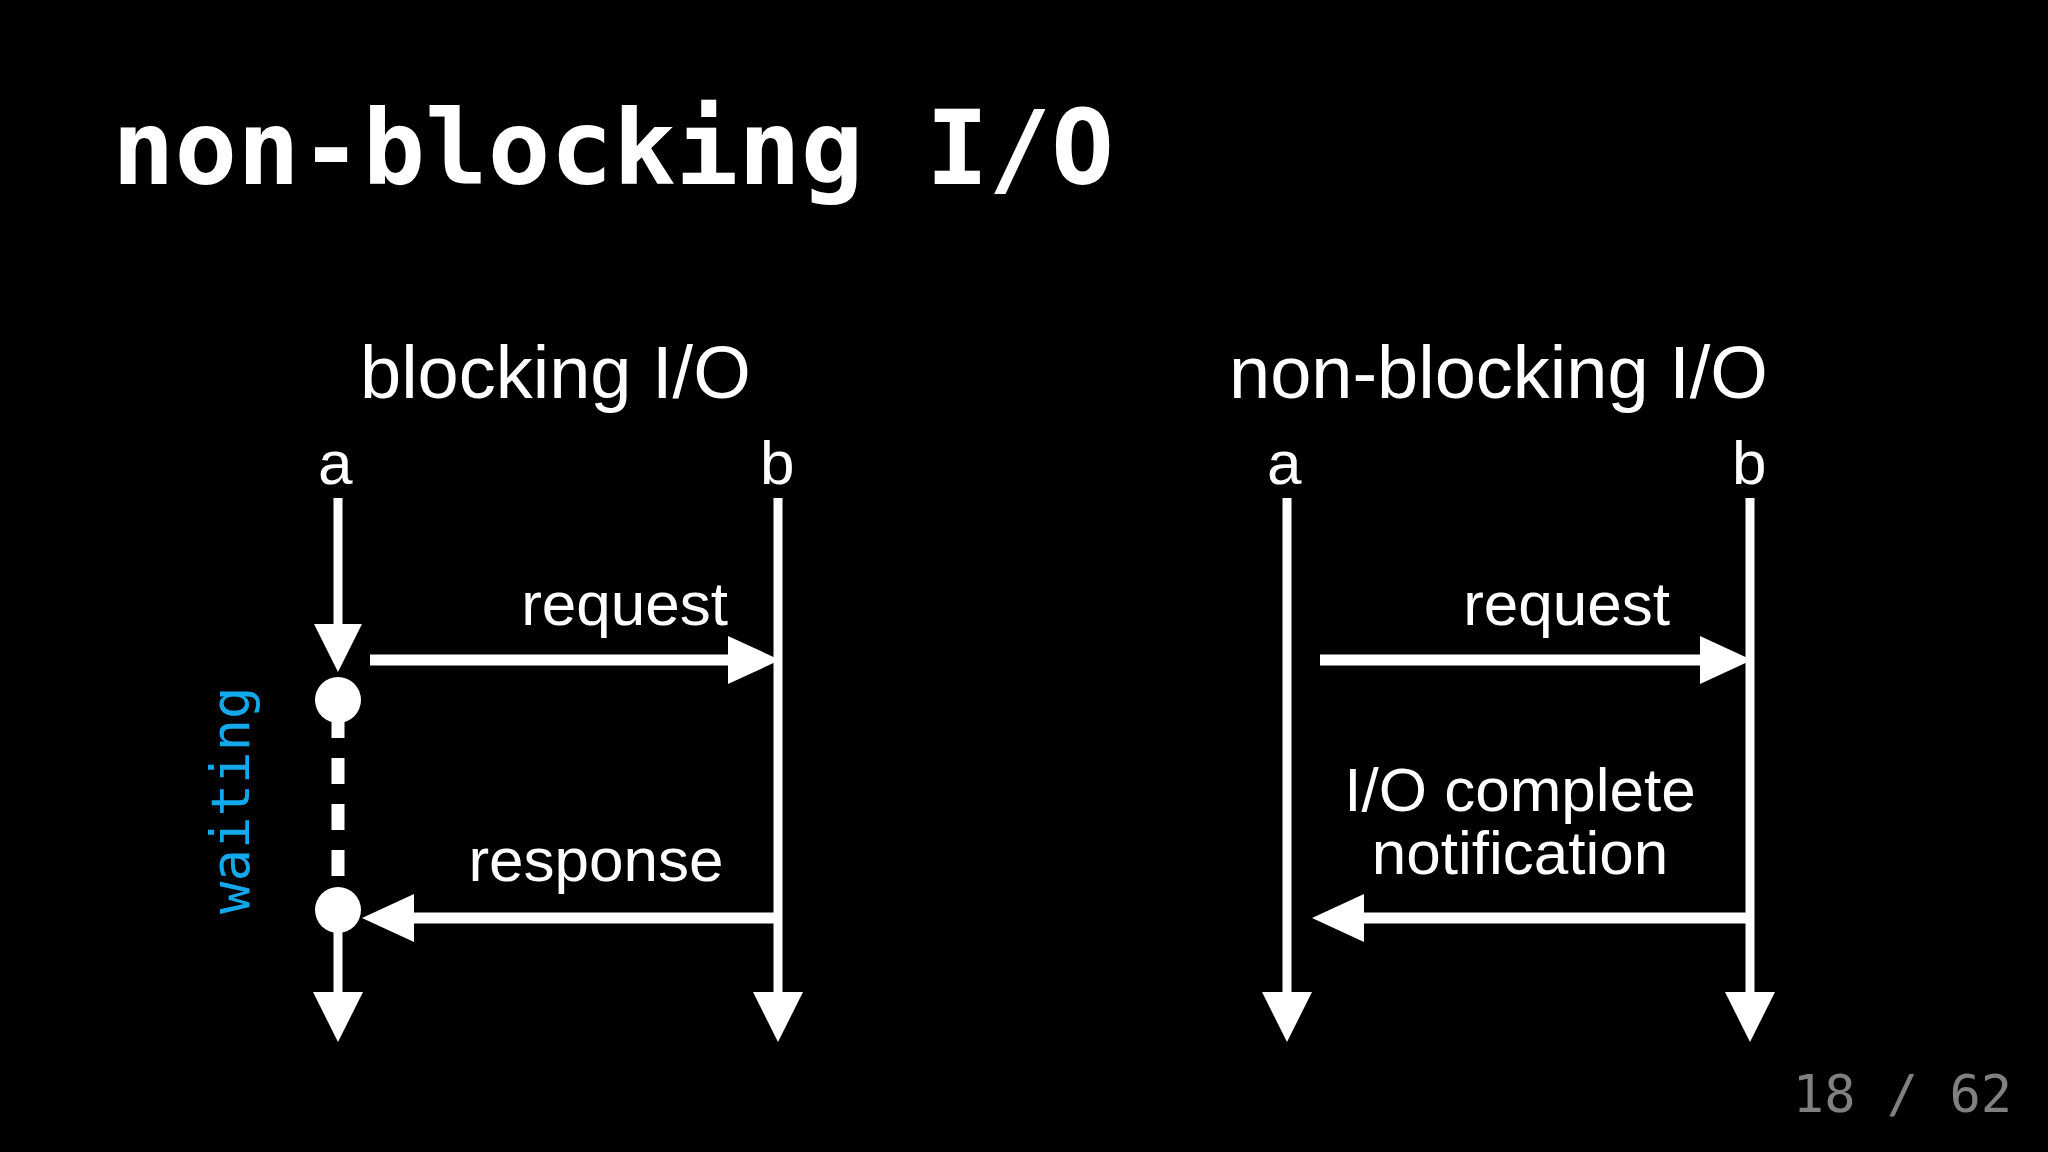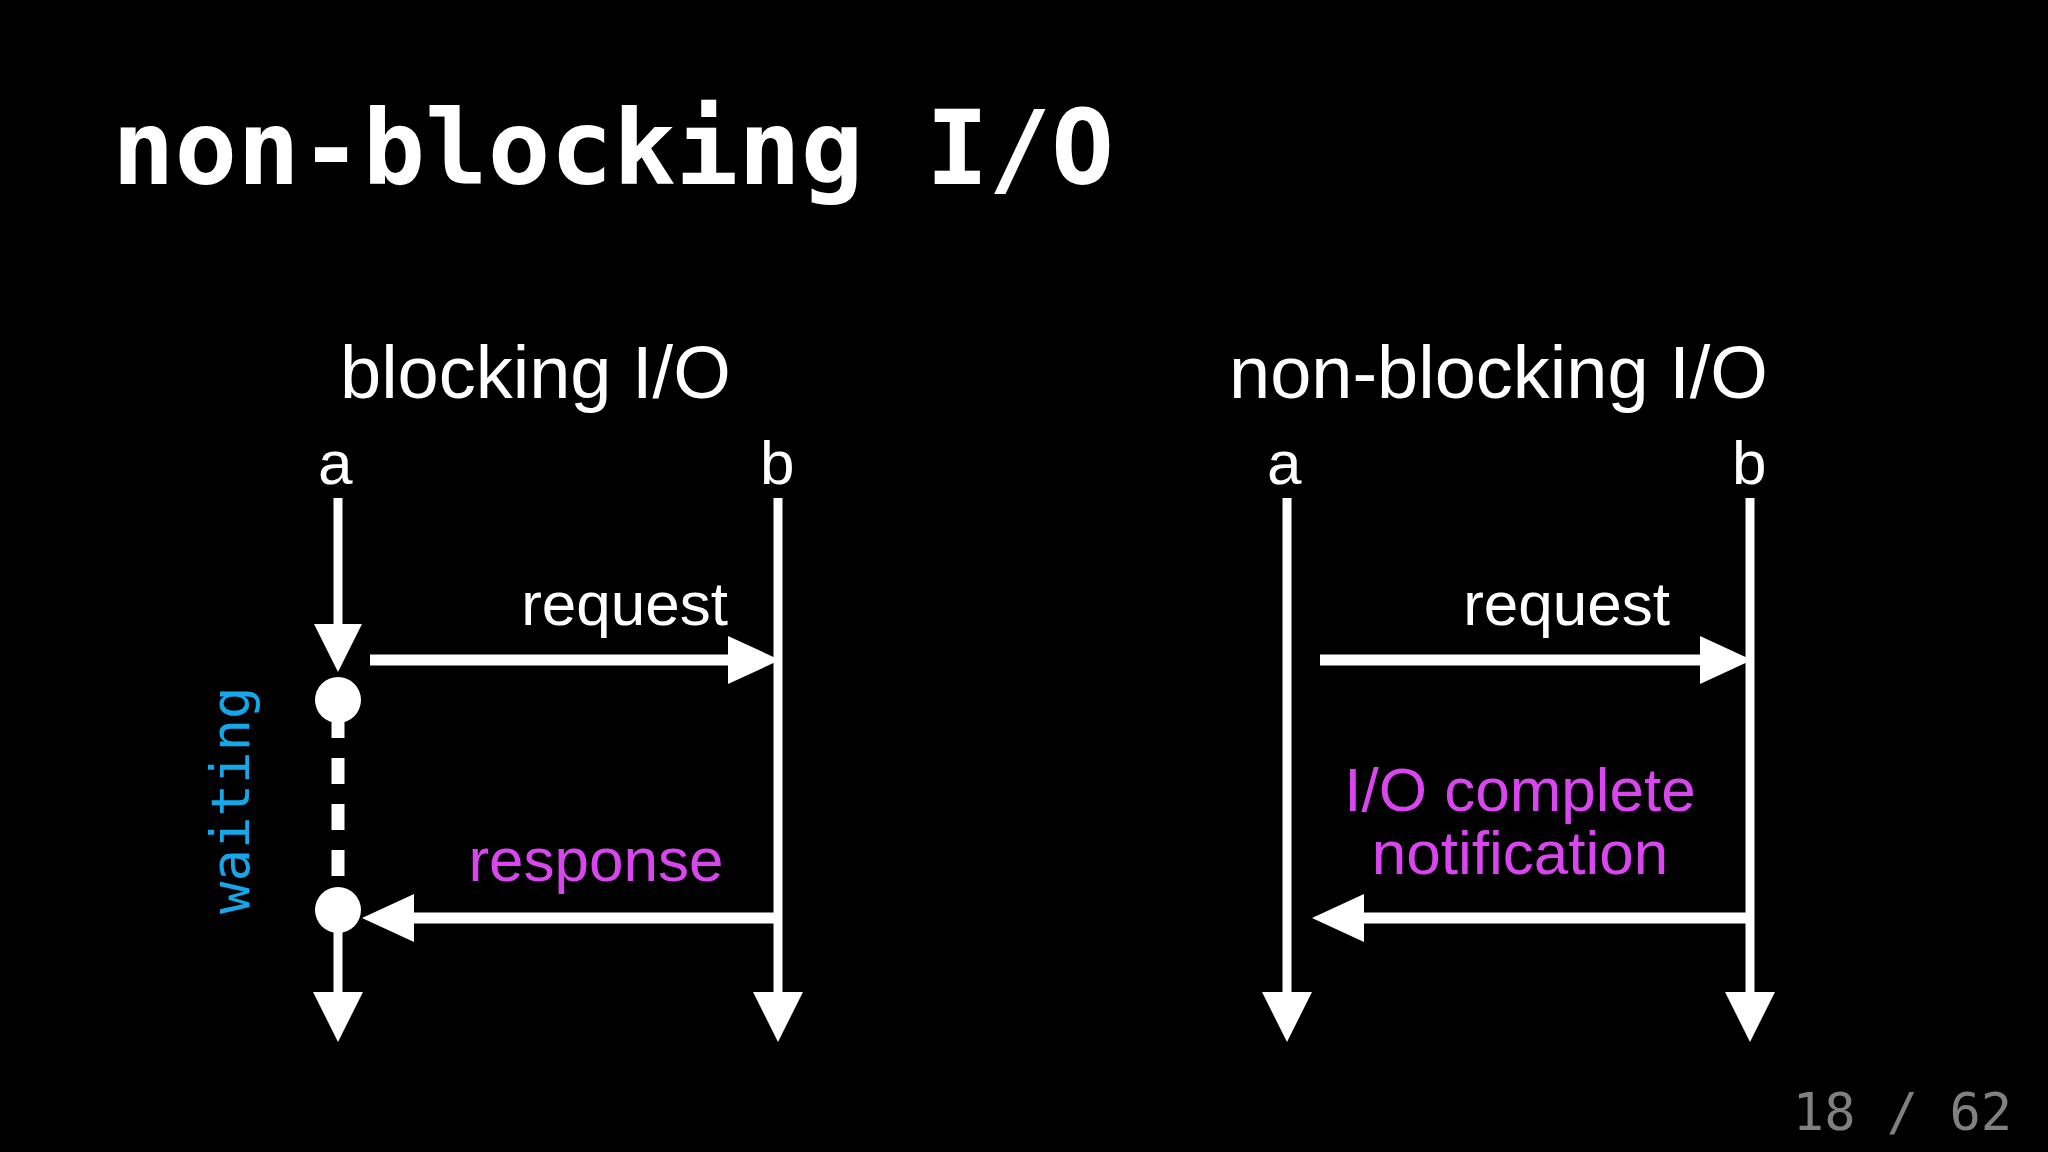--- a/index.html
+++ b/index.html
@@ -48,21 +48,21 @@
   .panel-heading {
     position: absolute;
     top: 336px;
     font-family: "Liberation Sans", sans-serif;
     font-weight: 400;
     font-size: 74px;
     line-height: 1;
     color: #ffffff;
     white-space: nowrap;
   }
-  .panel-left  .panel-heading { left: 340px; }
+  .panel-left  .panel-heading { left: 360px; }
   .panel-right .panel-heading { left: 129px; }
 
   
   .actor-label {
     position: absolute;
     font-family: "Liberation Sans", sans-serif;
     font-size: 62px;
     line-height: 1;
     color: #ffffff;
     white-space: nowrap;
@@ -81,21 +81,21 @@
   
   .msg-label {
     position: absolute;
     font-family: "Liberation Sans", sans-serif;
     font-size: 62px;
     line-height: 1.02;
     white-space: nowrap;
     text-align: center;
   }
   .msg-label.white { color: #ffffff; text-align: right; }
-  .msg-label.blue  { color: #d946ef; }
+  .msg-label.blue  { color: #ffffff; }
   .msg-label.two-line { white-space: pre-line; }
 
   
   .waiting-label {
     position: absolute;
     left: 204px;
     top: 678px;
     width: 236px;
     height: 56px;
     transform-origin: 0 0;
@@ -105,21 +105,21 @@
     line-height: 1;
     color: #14a7ea;
     white-space: nowrap;
     text-align: left;
   }
 
   
   .page-number {
     position: absolute;
     right: 36px;
-    bottom: 14px;
+    bottom: 32px;
     font-family: "DejaVu Sans Mono", "Liberation Mono", monospace;
     font-size: 52px;
     line-height: 1;
     color: #808080;
     white-space: pre;
   }
 </style>
 </head>
 <body>
 

